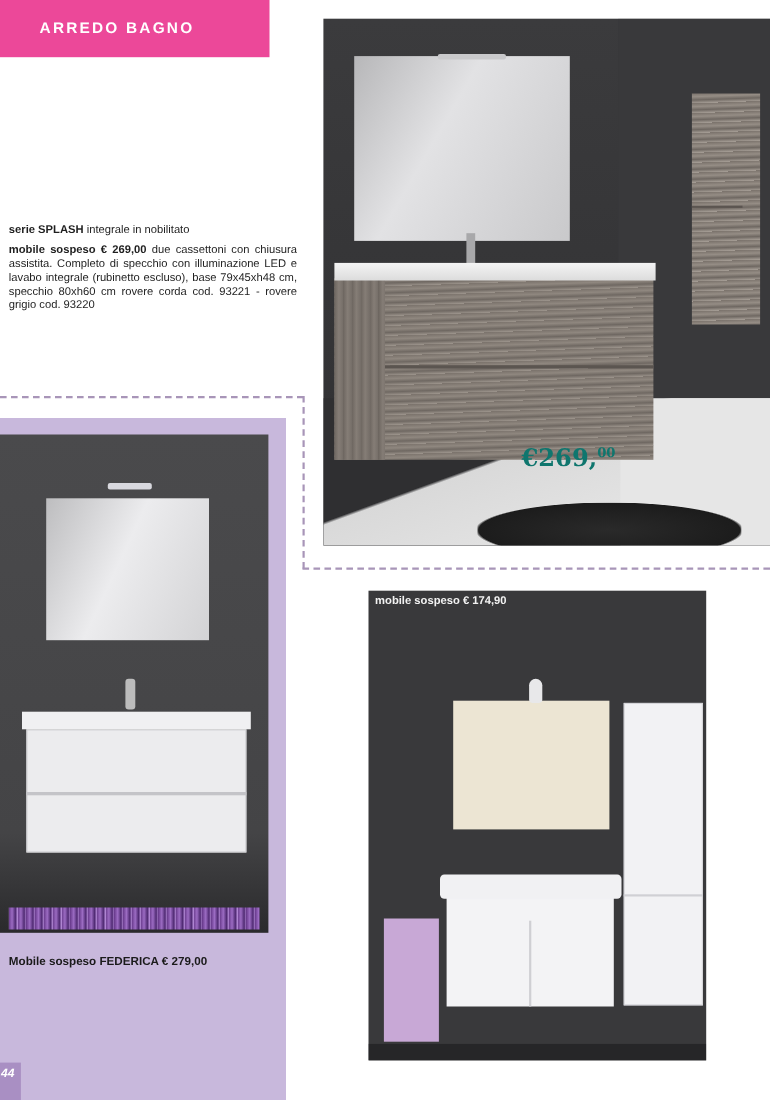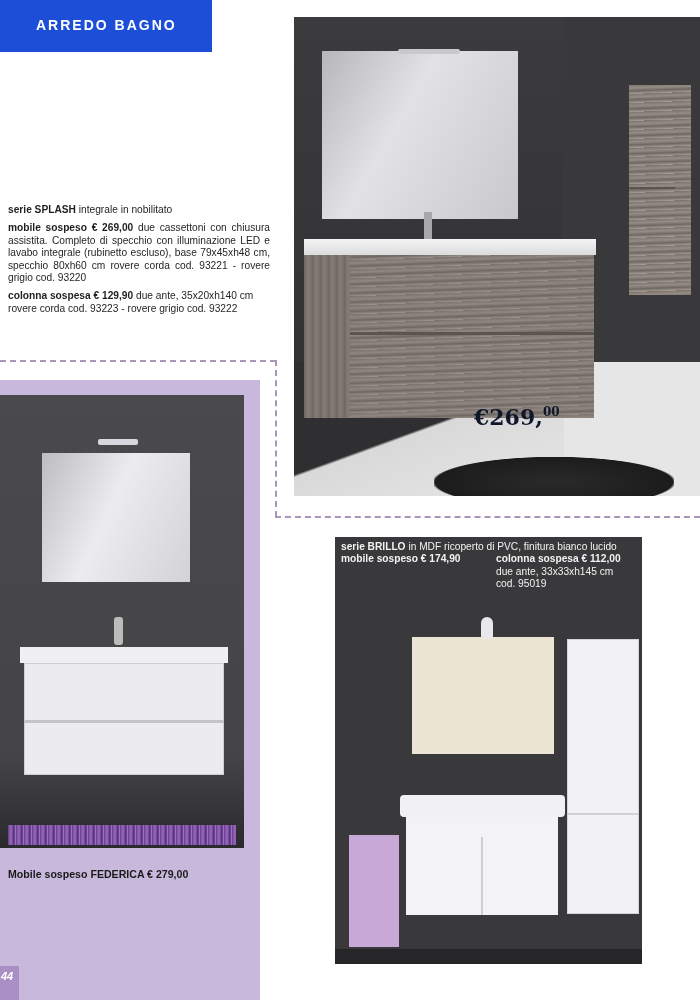--- a/index.html
+++ b/index.html
@@ -1,21 +1,21 @@
 <!DOCTYPE html>
 <html><head>
 <meta charset="utf-8">
 <style>
   * { box-sizing: border-box; margin: 0; padding: 0; }
   html, body { width: 700px; height: 1000px; background: #ffffff; overflow: hidden; }
   body { position: relative; font-family: "Liberation Sans", sans-serif; color: #1a1a1a; }
 
   .header-band {
-    position: absolute; left: 0; top: 0; width: 212px; height: 52px;
-    background: #1d4ed8;
+    position: absolute; left: 0; top: 0; width: 245px; height: 52px;
+    background: #ec4899;
   }
   .header-title {
     position: absolute; left: 36px; top: 17px;
     color: #ffffff; font-weight: bold; font-size: 14px; letter-spacing: 2px;
   }
 
   
   .photo-splash {
     position: absolute; left: 294px; top: 17px; width: 406px; height: 479px;
     background: linear-gradient(180deg, #3b3b3d 0%, #333335 70%, #2d2d2f 100%);
@@ -36,21 +36,21 @@
   .splash-cabinet { position: absolute; left: 10px; top: 236px; width: 290px; height: 165px;
     background: repeating-linear-gradient(178deg, #7c746d 0px, #8f877f 3px, #6f6862 6px, #9a928a 9px); }
   .splash-cabinet-side { position: absolute; left: 10px; top: 236px; width: 46px; height: 165px;
     background: repeating-linear-gradient(90deg, #6d6660 0px, #857d76 4px, #756e68 8px); }
   .splash-drawer-line { position: absolute; left: 56px; top: 315px; width: 244px; height: 3px; background: #5b5550; }
   .splash-column { position: absolute; left: 335px; top: 68px; width: 62px; height: 210px;
     background: repeating-linear-gradient(178deg, #7c746d 0px, #958d85 3px, #6f6862 6px, #a39b93 9px); }
   .splash-column-line { position: absolute; left: 335px; top: 170px; width: 46px; height: 2px; background: #5b5550; }
   .price-tag {
     position: absolute; left: 474px; top: 404px;
-    font-family: "DejaVu Serif", serif; font-weight: bold; color: #0f172a; font-size: 22px;
+    font-family: "DejaVu Serif", serif; font-weight: bold; color: #0f766e; font-size: 22px;
   }
   .price-tag sup { font-size: 12px; vertical-align: 9px; }
 
   
   .splash-text { position: absolute; left: 8px; top: 204px; width: 262px; font-size: 10.2px; line-height: 12.4px; color: #1f1f1f; }
   .splash-text p { margin-bottom: 6px; }
   .splash-text .just { text-align: justify; }
   .splash-text b { font-weight: bold; }
 
   
@@ -120,21 +120,20 @@
   <div class="splash-drawer-line"></div>
   <div class="splash-basin"></div>
   <div class="splash-column"></div>
   <div class="splash-column-line"></div>
 </div>
 <div class="price-tag"><span>€269,</span><sup>00</sup></div>
 
 <div class="splash-text">
   <p><b>serie SPLASH</b><span> integrale in nobilitato</span></p>
   <p class="just"><b>mobile sospeso € 269,00</b><span> due cassettoni con chiusura assistita. Completo di specchio con illuminazione LED e lavabo integrale (rubinetto escluso), base 79x45xh48 cm, specchio 80xh60 cm rovere corda cod. 93221 - rovere grigio cod. 93220</span></p>
-  <p><b>colonna sospesa € 129,90</b><span> due ante, 35x20xh140 cm rovere corda cod. 93223 - rovere grigio cod. 93222</span></p>
 </div>
 
 <div class="dash-top"></div>
 <div class="dash-left"></div>
 <div class="dash-bottom"></div>
 
 <div class="federica-panel"></div>
 <div class="photo-federica">
   <div class="fed-lamp"></div>
   <div class="fed-mirror"></div>
@@ -155,23 +154,18 @@
   <div class="brillo-lamp"></div>
   <div class="brillo-cabinet"></div>
   <div class="brillo-door-line"></div>
   <div class="brillo-basin"></div>
   <div class="brillo-column"></div>
   <div class="brillo-column-line"></div>
   <div class="brillo-towel"></div>
   <div class="brillo-floor"></div>
 </div>
 <div class="brillo-text">
-  <div><b>serie BRILLO</b><span> in MDF ricoperto di PVC, finitura bianco lucido</span></div>
   <div class="brillo-cols">
     <div class="brillo-col-left">
       <b>mobile sospeso € 174,90</b><br>
-    </div>
-    <div class="brillo-col-right">
-      <b>colonna sospesa € 112,00</b><br>
-      <span>due ante, 33x33xh145 cm cod. 95019</span>
     </div>
   </div>
 </div>
 
 </body></html>

